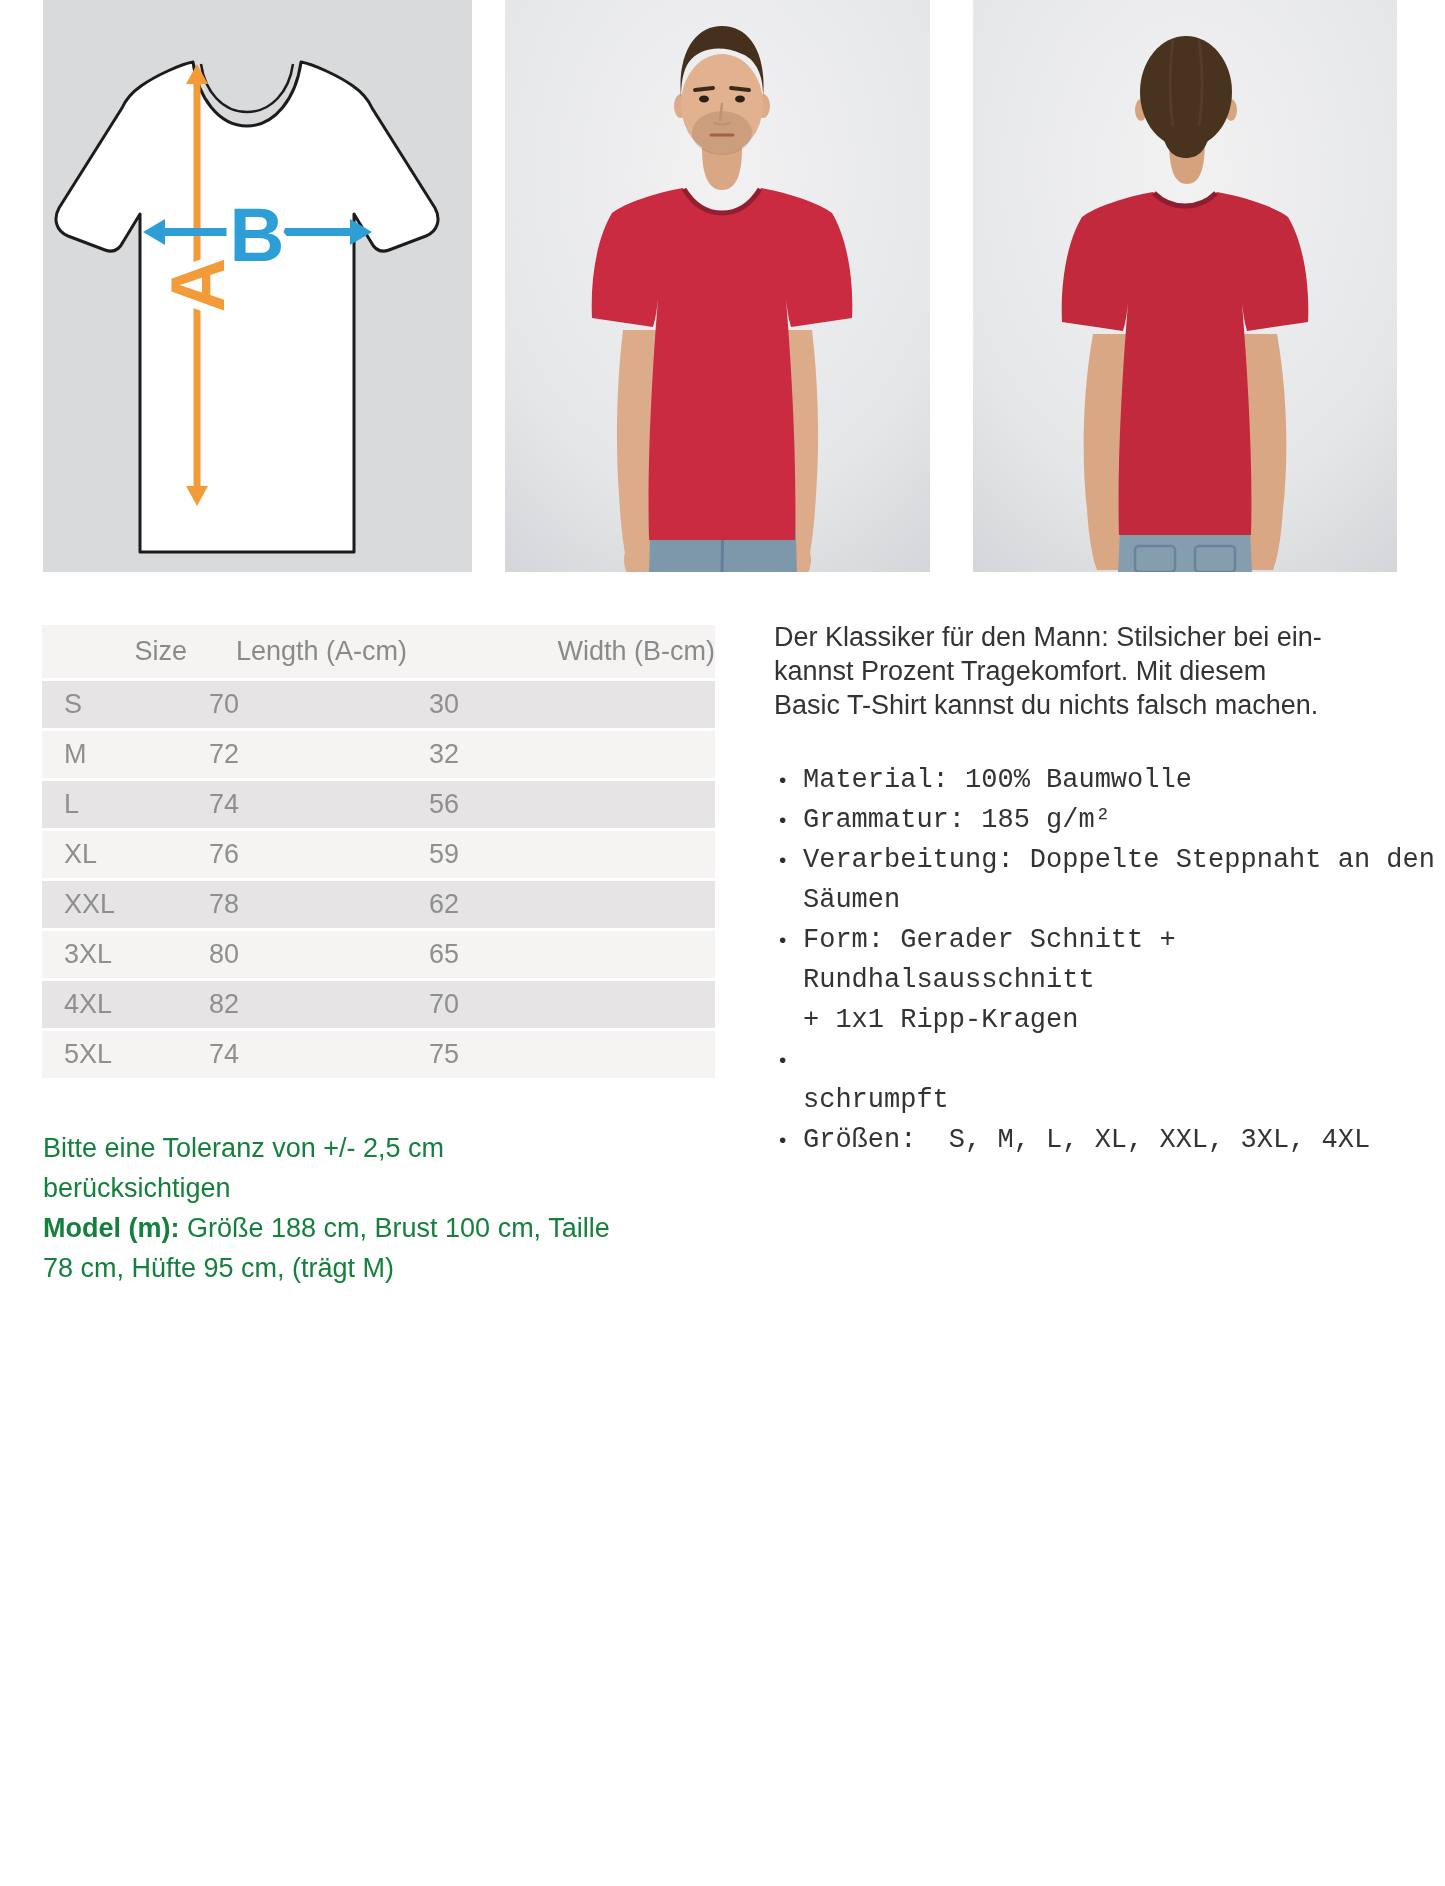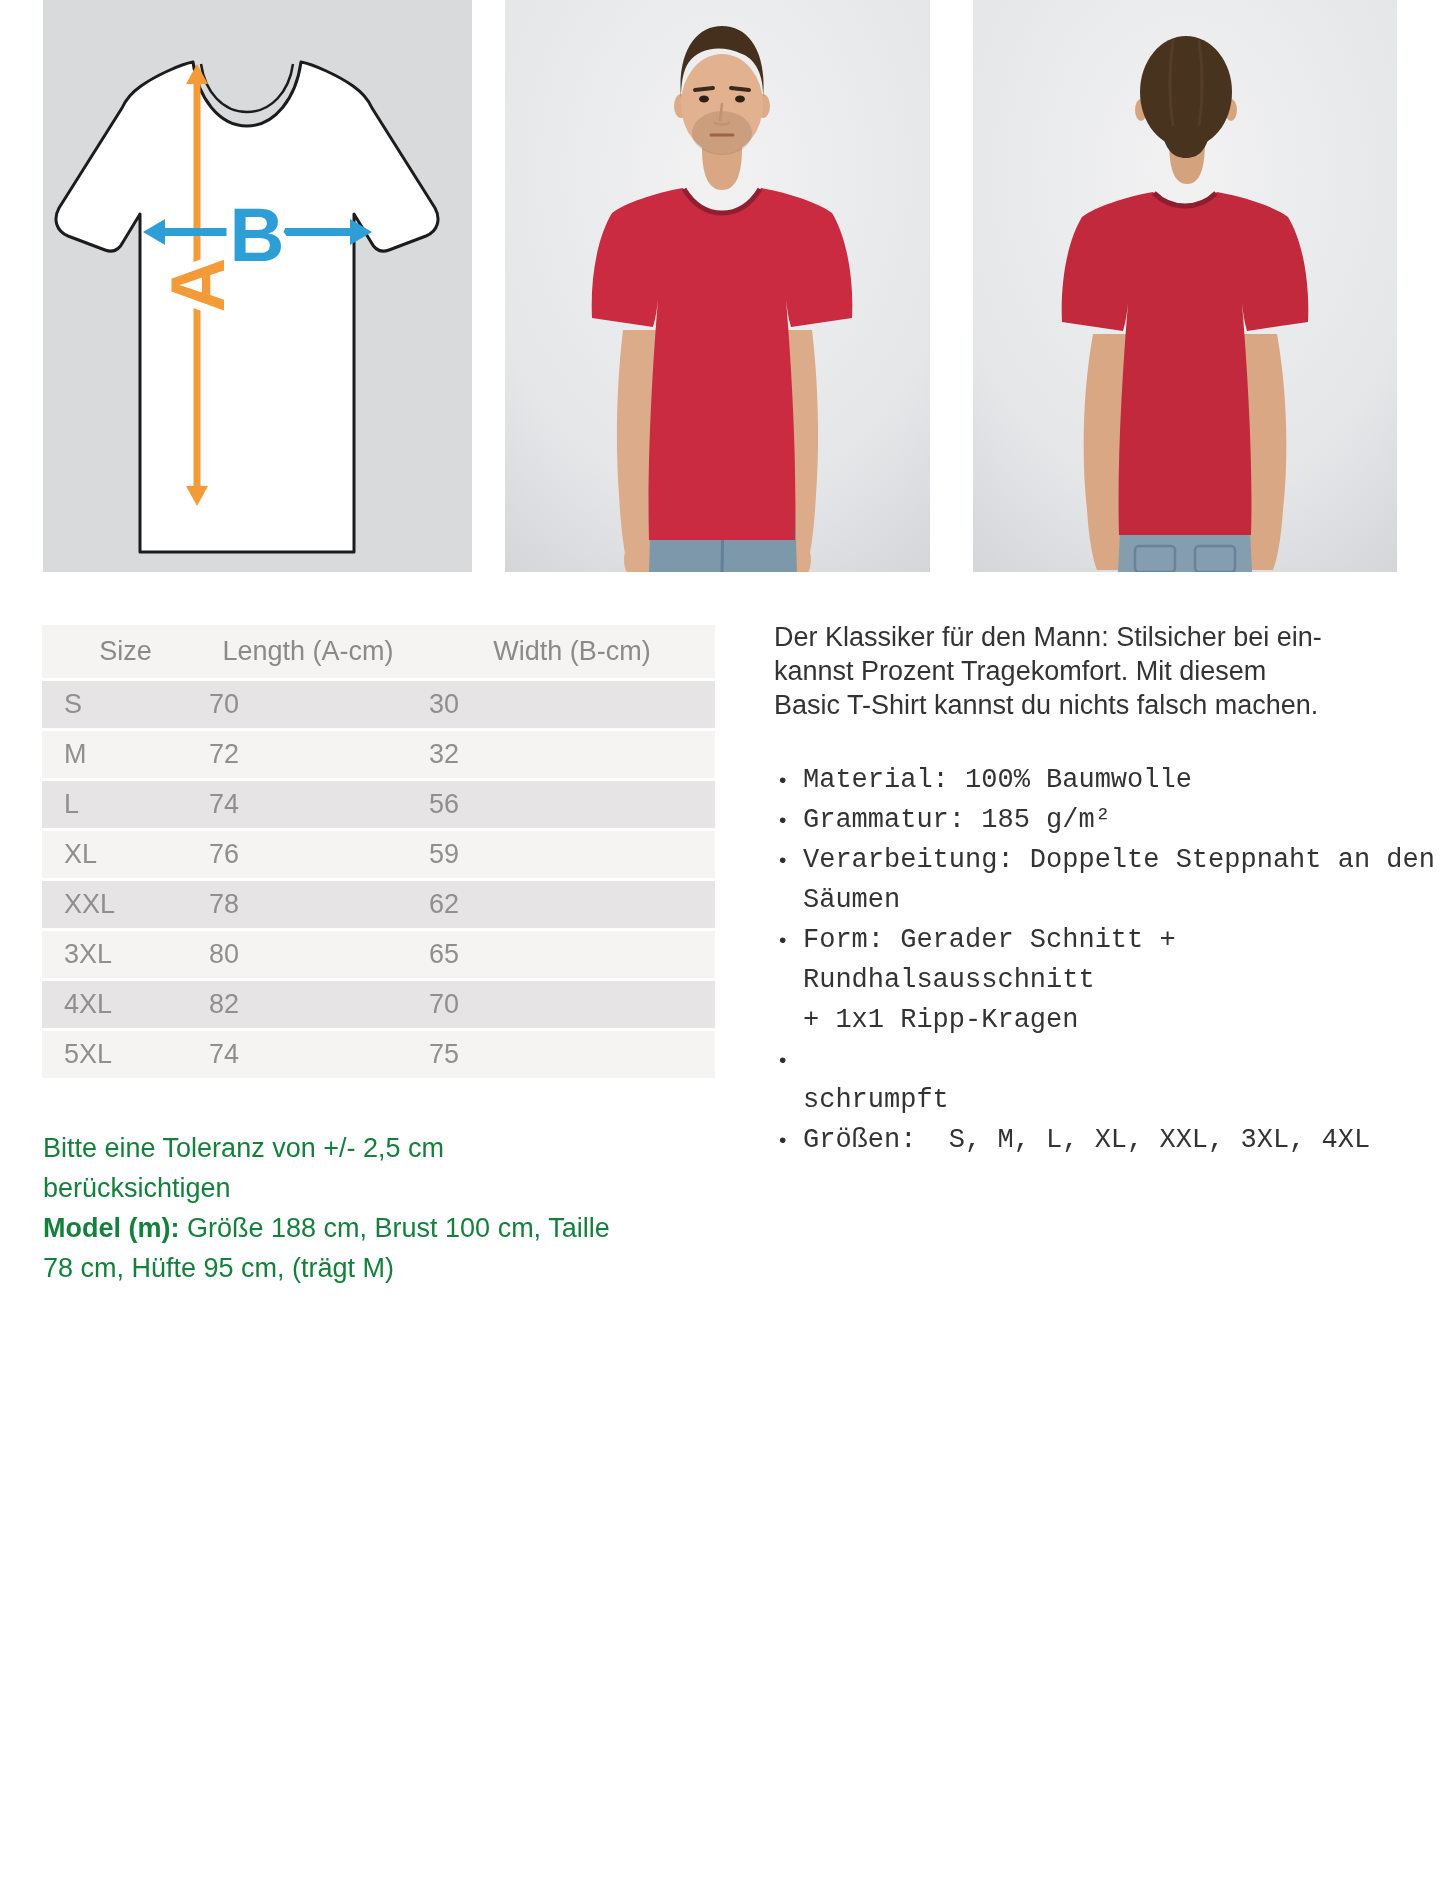--- a/index.html
+++ b/index.html
@@ -6,21 +6,21 @@
   body{width:1445px;height:1886px;position:relative;font-family:"Liberation Sans",sans-serif;overflow:hidden;}
 
   .panel{position:absolute;top:0;height:572px;}
   #diagram-panel{left:43px;width:429px;}
   #front-panel{left:505px;width:425px;}
   #back-panel{left:973px;width:424px;}
   .panel svg{display:block;width:100%;height:100%;}
 
   
   #size-table{position:absolute;left:42px;top:622px;width:673px;border-collapse:separate;border-spacing:0 3px;font-size:27px;}
-  #size-table th{font-weight:400;text-align:center;color:#8a8a8a;background:#f5f4f2;padding:11px 0 11px 22px;}
+  #size-table th{font-weight:400;text-align:right;color:#8a8a8a;background:#f5f4f2;padding:11px 0 11px 22px;}
   #size-table td{color:#8f8f8f;padding:8px 0 8px 22px;}
   #size-table tbody tr:nth-child(odd) td{background:#e6e4e4;}
   #size-table tbody tr:nth-child(even) td{background:#f5f4f2;}
   .col-size{width:145px;}.col-length{width:220px;}
 
   
   .notes{position:absolute;left:43px;top:1128px;width:590px;font-size:27px;line-height:40px;color:#15803d;}
   .notes b{font-weight:700;}
 
   

